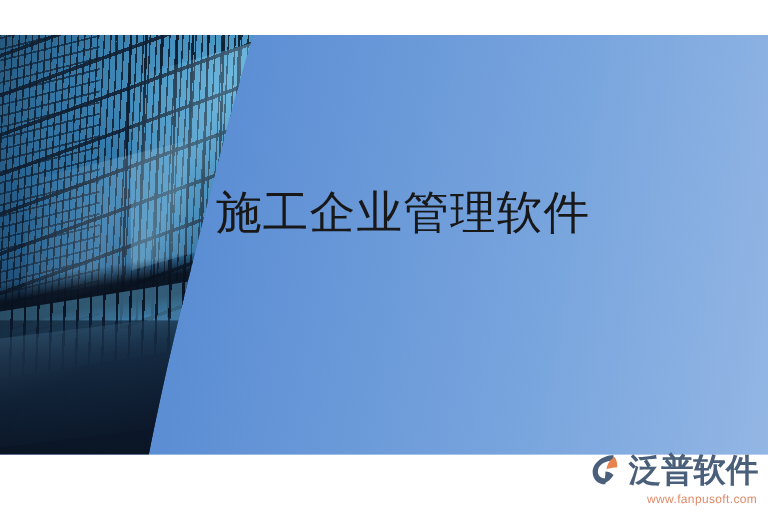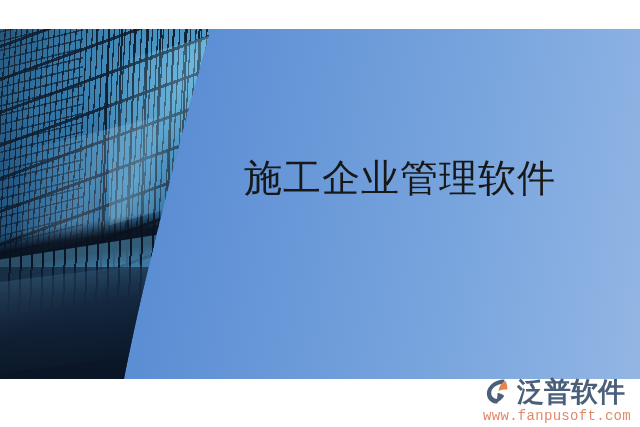--- a/index.html
+++ b/index.html
@@ -152,39 +152,38 @@
     background: radial-gradient(ellipse 110% 95% at 58% 30%, rgba(0,0,0,0) 40%, rgba(4,12,24,0.45) 100%);
   }
 
   
   #headline {
     position: absolute;
     left: 180px;
     top: 150px;
     width: 440px;
     z-index: 30;
-    text-align: center;
     color: #181818;
     font-family: "Liberation Serif", "DejaVu Serif", serif;
     font-size: 38px;
     line-height: 56px;
     letter-spacing: 1px;
     white-space: nowrap;
   }
   #headline .line { display: block; }
 
   
   #logo {
     position: absolute;
     right: 8px;
     top: 376px;
     z-index: 50;
     display: flex;
     flex-direction: column;
-    align-items: flex-start;
+    align-items: flex-end;
   }
   #logo-row {
     display: flex;
     align-items: center;
     gap: 3px;
   }
   #logo-mark {
     width: 31px;
     height: 31px;
     flex: 0 0 auto;
@@ -193,22 +192,22 @@
   #logo-word {
     font-family: "Liberation Serif", "DejaVu Serif", serif;
     font-size: 27px;
     line-height: 30px;
     font-weight: bold;
     color: #4a5f7a;
     letter-spacing: 0px;
     white-space: nowrap;
   }
   #logo-url {
-    font-family: Liberation Mono, monospace;
-    font-size: 14px;
+    font-family: Liberation Sans, sans-serif;
+    font-size: 10px;
     line-height: 17px;
     color: #e08a6a;
     letter-spacing: 0.3px;
     white-space: nowrap;
     margin-top: 1px;
     margin-right: 1px;
   }
 </style>
 </head>
 <body>

